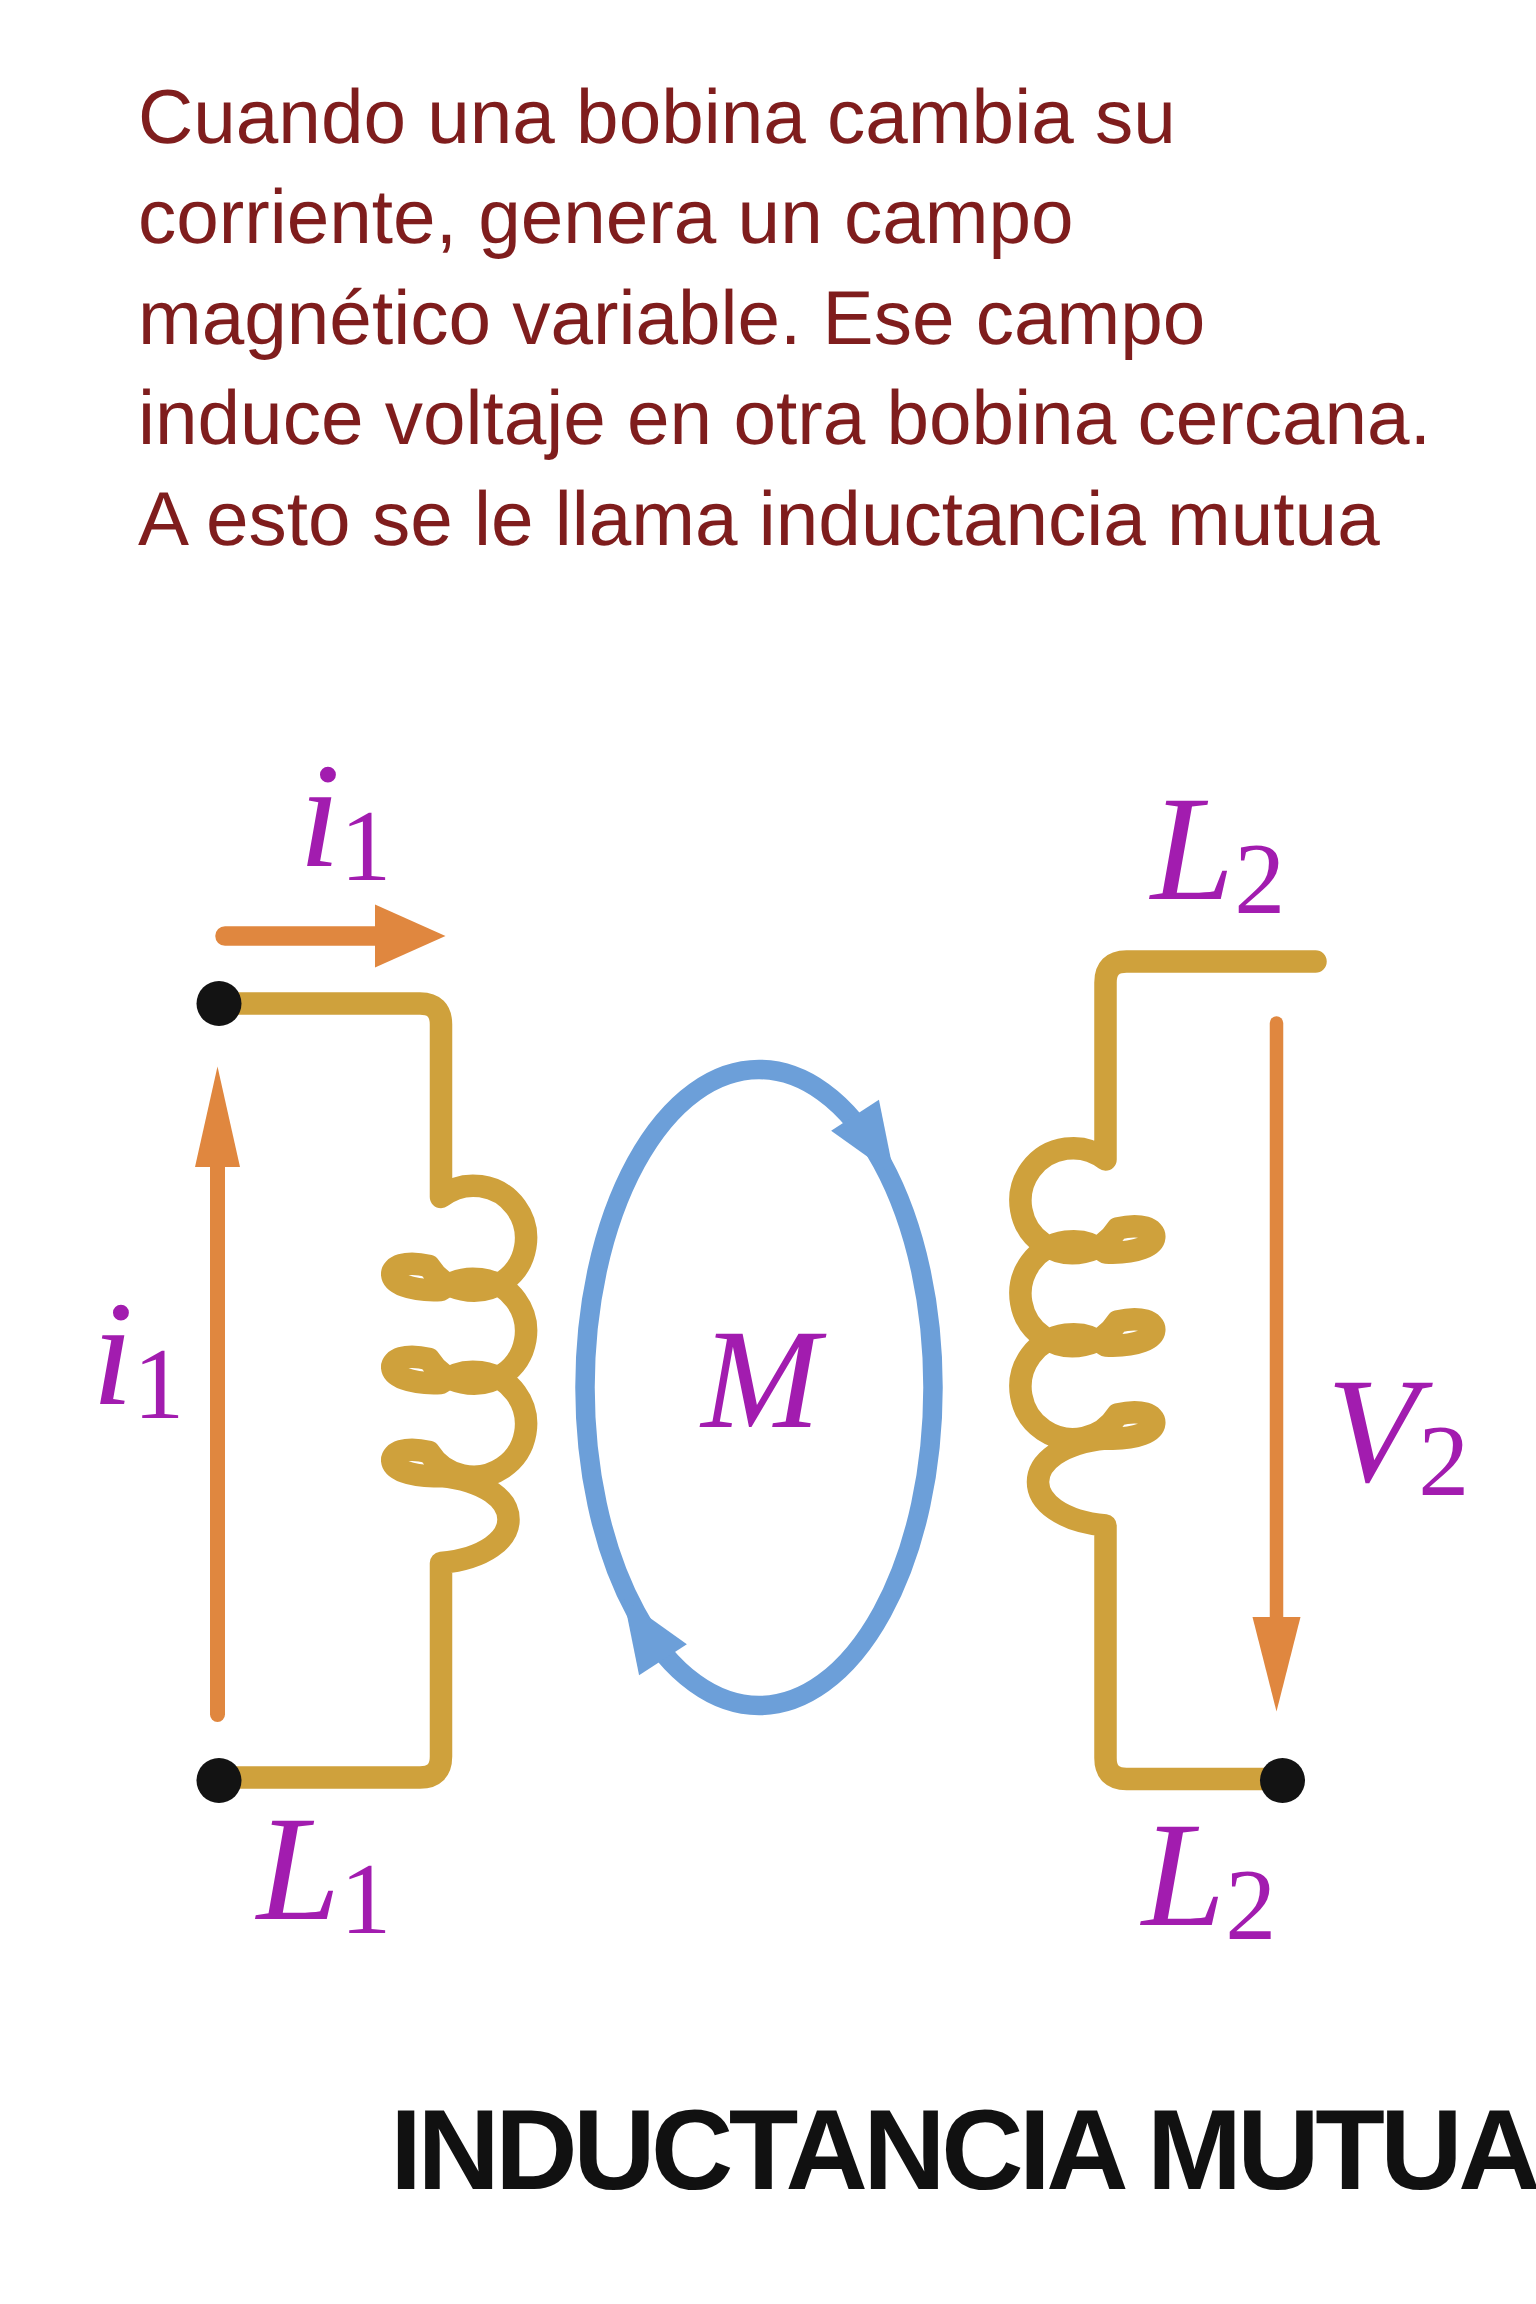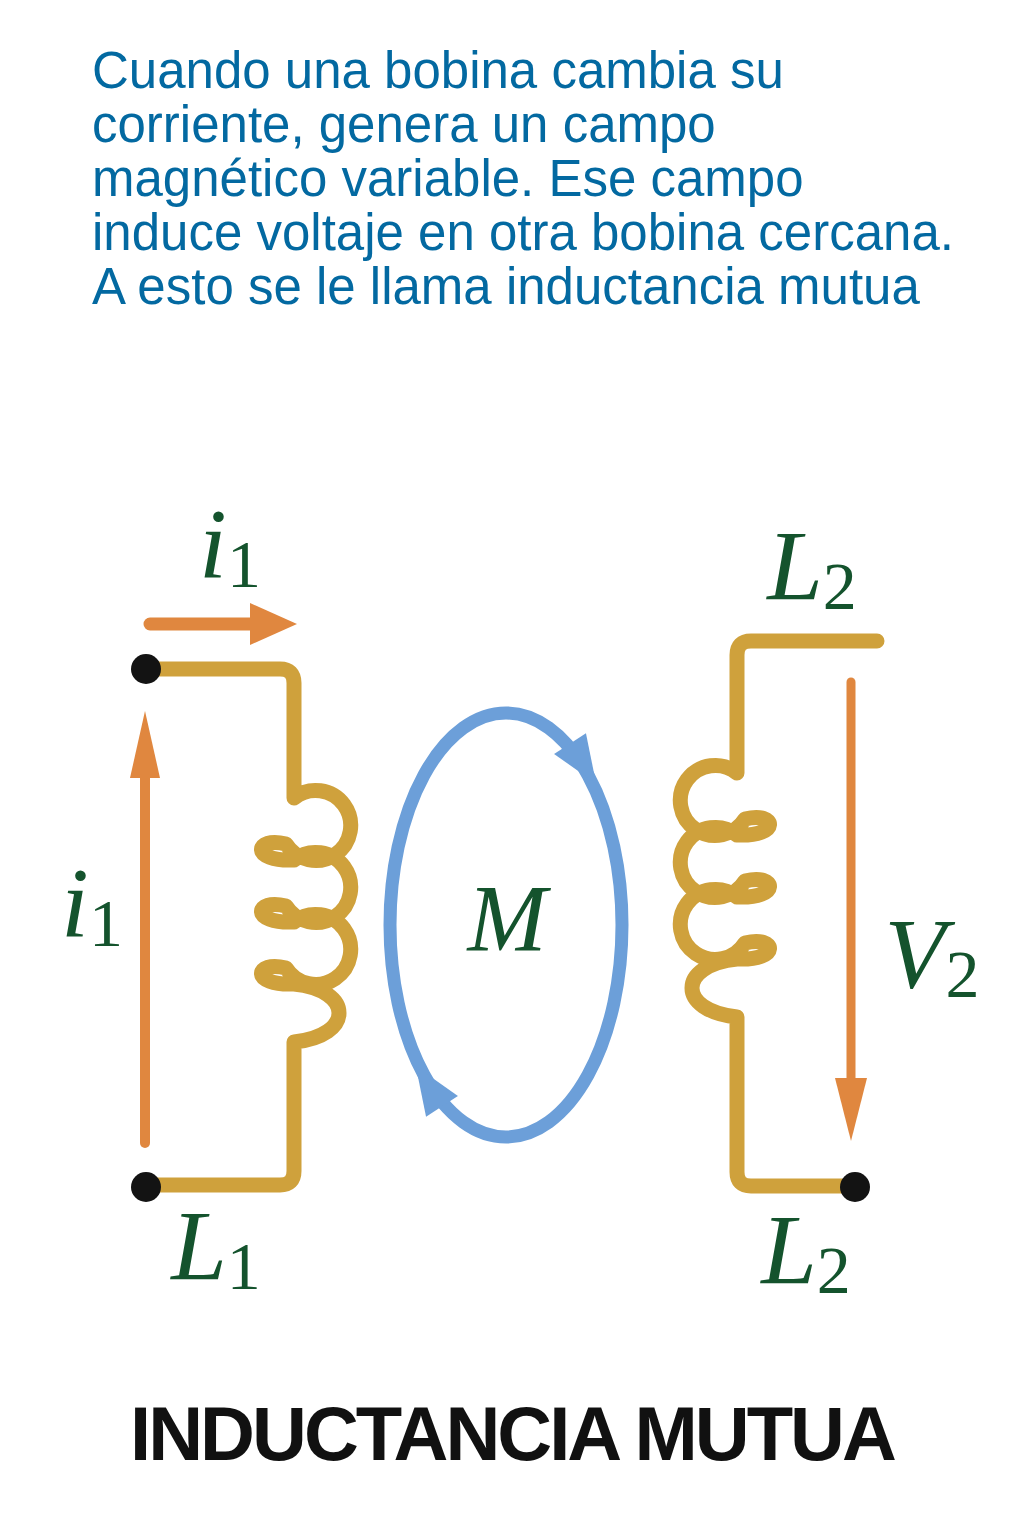--- a/index.html
+++ b/index.html
@@ -12,62 +12,62 @@
   }
   :root {
     --wire:#CFA13C;
     --arrow:#E0873F;
     --coupling:#6C9FD9;
     --node:#131313;
   }
   .intro {
     position:absolute;
     left:92px; top:44px; width:890px;
-    font-size:51px; line-height:54px;
-    color:#0369a1;
+    font-size:51px; line-height:67px;
+    color:#7f1d1d;
     white-space:pre-line;
   }
   .diagram-svg { position:absolute; left:0; top:0; }
   .wire {
     fill:none;
     stroke:var(--wire);
     stroke-width:15;
     stroke-linecap:round;
     stroke-linejoin:round;
   }
   .arrow-line { fill:none; stroke:var(--arrow); stroke-linecap:round; }
   .arrow-head { fill:var(--arrow); stroke:none; }
   .coupling-ring { fill:none; stroke:var(--coupling); stroke-width:13; }
   .coupling-head { fill:var(--coupling); stroke:none; }
   .node { fill:var(--node); }
   .mlabel {
     position:absolute;
     font-family:"Liberation Serif", serif;
     font-style:italic;
-    color:#14532d;
+    color:#a21caf;
     text-align:center;
     line-height:1;
     font-size:100px;
   }
   .mlabel .sub {
     font-size:0.68em;
     font-style:normal;
     vertical-align:-0.14em;
   }
   .label-i1-top    { left:166px; top:494px;  width:128px; }
   .label-l2-top    { left:742px; top:516px;  width:140px; }
   .label-i1-left   { left:28px;  top:853px;  width:128px; }
   .label-v2        { left:866px; top:904px;  width:132px; }
   .label-m         { left:440px; top:872px;  width:134px; font-size:95px; }
   .label-l1-bottom { left:150px; top:1196px; width:132px;text-align:center; }
   .label-l2-bottom { left:740px; top:1200px; width:132px; }
   .main-title {
     position:absolute;
     left:0; right:0; top:1390px;
-    text-align:center;
+    text-align:right;
     font-size:76px;
     font-weight:700;
     letter-spacing:-3px;
     color:#111111;
     font-family:"Liberation Sans", sans-serif;
   }
 </style>
 </head>
 <body>
 

